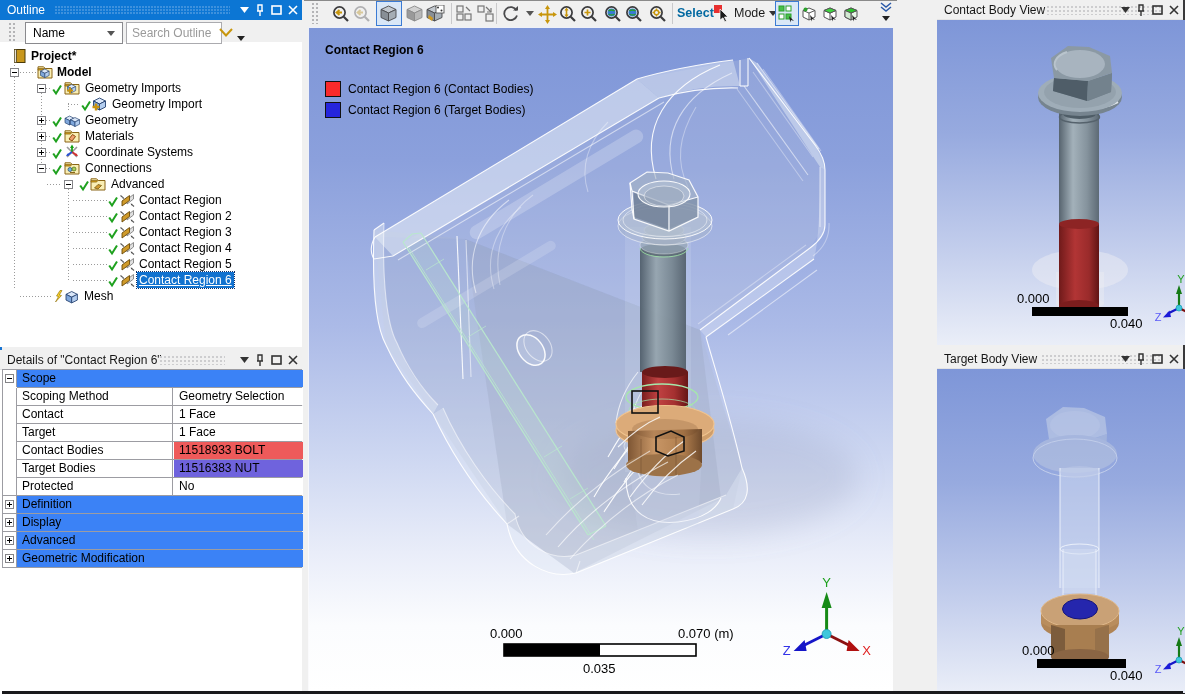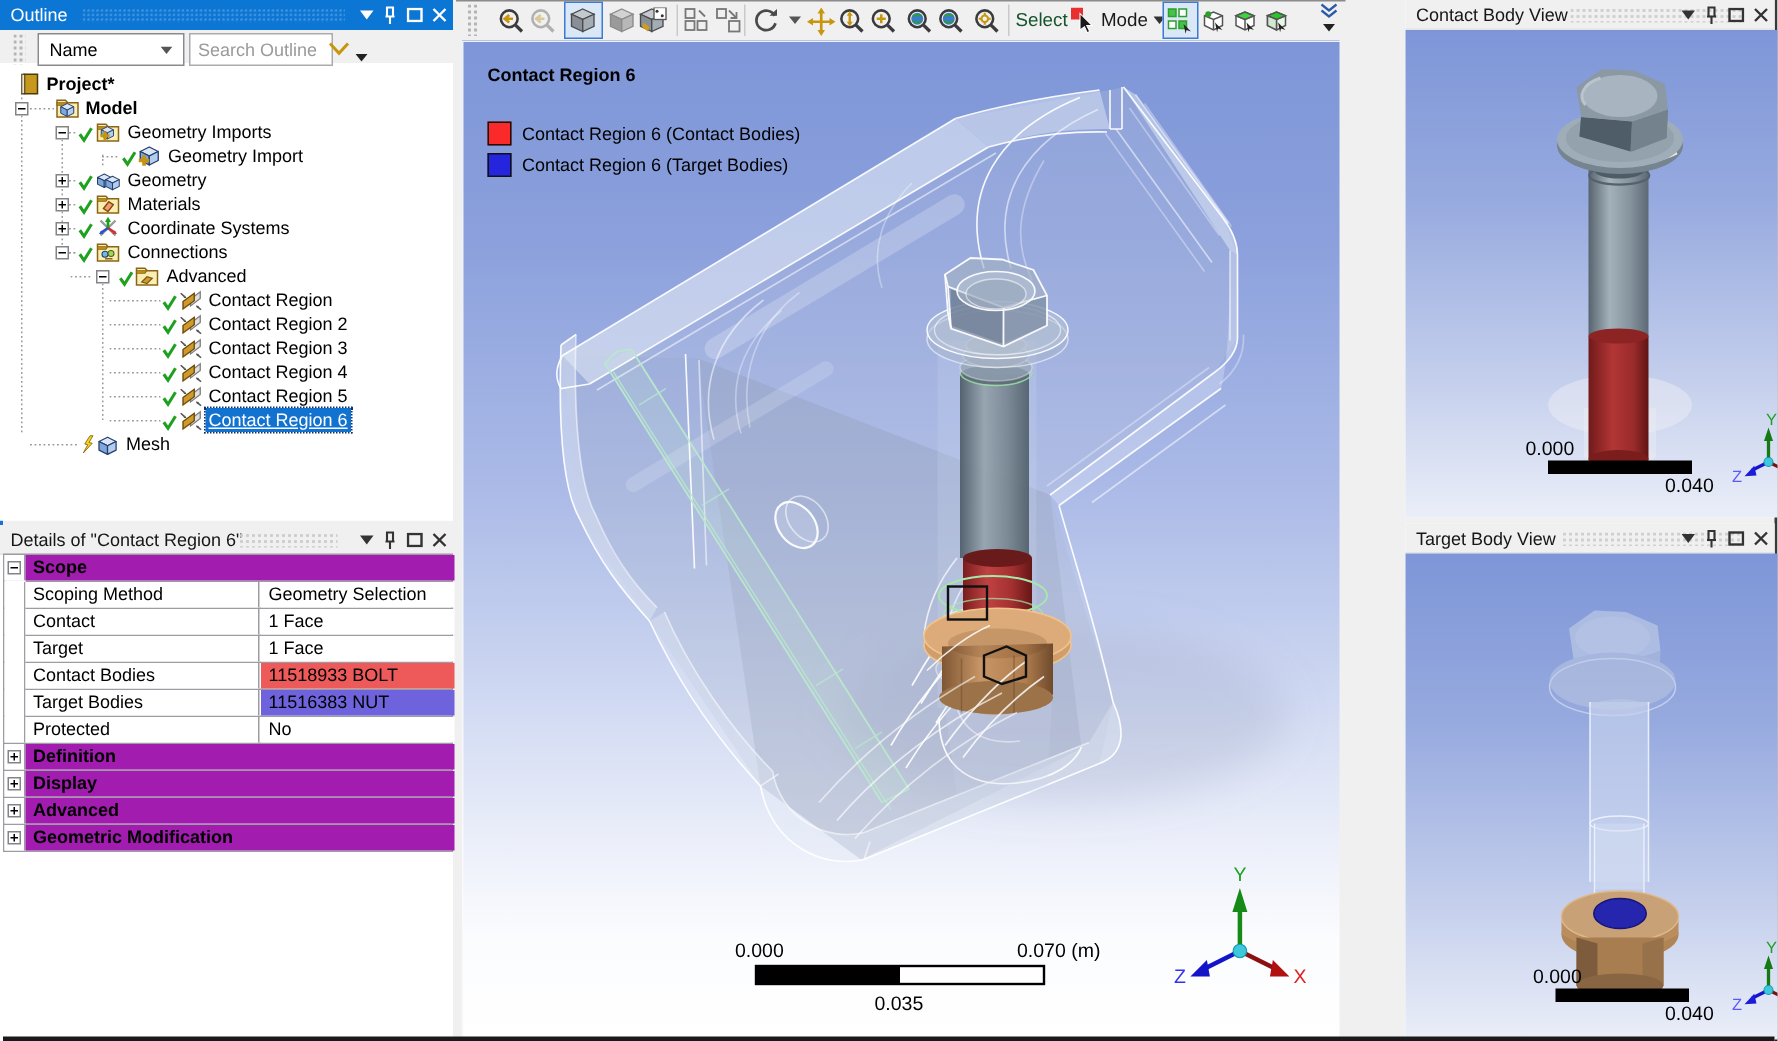--- a/index.html
+++ b/index.html
@@ -24,21 +24,21 @@
 .expander.plus:after{content:"";position:absolute;left:3px;top:1px;width:1px;height:5px;background:#000;}
 .doth{position:absolute;height:1px;background-image:linear-gradient(90deg,#9a9a9a 1px,transparent 1px);background-size:3px 1px;}
 .dotv{position:absolute;width:1px;background-image:linear-gradient(180deg,#9a9a9a 1px,transparent 1px);background-size:1px 3px;}
 .sel{background:#1272cf;color:#fff;text-decoration:underline;outline:1px dotted #10306a;padding:0 2px;}
 #details{position:absolute;left:0px;top:350px;width:302px;height:344px;background:#fff;}
 #dtable{position:absolute;left:2px;top:20px;width:300px;}
 .drow{position:absolute;left:0;width:300px;height:18px;border-bottom:1px solid #9c9ca2;border-left:1px solid #9c9ca2;border-right:1px solid #9c9ca2;}
 .dgut{position:absolute;left:0;top:0;width:14px;height:17px;border-right:1px solid #9c9ca2;background:#fff;}
 .dlab{position:absolute;left:14px;top:0;width:156px;height:17px;line-height:17px;padding-left:5px;background:#fff;border-right:1px solid #9c9ca2;}
 .dval{position:absolute;left:171px;top:0;width:129px;height:17px;line-height:17px;padding-left:5px;background:#fff;}
-.dhead{position:absolute;left:14px;top:0;width:286px;height:17px;line-height:17px;padding-left:5px;background:#a21caf;font-weight:bold;}
+.dhead{position:absolute;left:14px;top:0;width:286px;height:17px;line-height:17px;padding-left:5px;background:#3b82f6;font-weight:normal;}
 
 #ctoolbar{position:absolute;left:304px;top:0;width:593px;height:27px;background:#f0f0f0;}
 #viewport{position:absolute;left:308px;top:27px;width:585px;height:665px;box-shadow:inset 1px 1px 0 rgba(250,250,252,0.9);background:linear-gradient(180deg,#7e96d8 0%,#8ba0dc 20%,#abbae7 45%,#ccd6f1 64%,#e9edf9 79%,#fbfcfe 90%,#ffffff 100%);}
 .vtitle{position:absolute;left:17px;top:16px;font-weight:bold;color:#000;font-size:12px;}
 .legend{position:absolute;left:17px;top:51px;}
 .lrow{display:flex;align-items:center;height:21px;}
 .lsq{width:16px;height:16px;border:1.5px solid #111;margin-right:7px;}
 
 .rpanel{position:absolute;left:937px;width:246px;background:#fff;}
 .rview{position:absolute;left:0;top:20px;width:286px;background:linear-gradient(180deg,#7e96d8 0%,#97aadf 35%,#c2cdec 70%,#eaeef8 100%);}
@@ -496,21 +496,21 @@
       <circle cx="7.5" cy="7.5" r="4" fill="#3a7ad4"></circle>
       <path d="M4.5 6 Q7.5 4 10.5 6 M4.5 9 Q7.5 11 10.5 9" stroke="#2ba02b" stroke-width="1.3" fill="none"></path>
     </svg>
 <svg class="abs" style="left:345px;top:5px;" width="18" height="18">
       <circle cx="7.5" cy="7.5" r="5.6" fill="none" stroke="#3b3b3d" stroke-width="1.7"></circle>
       <path d="M11.7 11.7 L16 16" stroke="#3b3b3d" stroke-width="2.2"></path>
       <circle cx="7.5" cy="7.5" r="2.2" fill="none" stroke="#c8960c" stroke-width="1.4"></circle>
       <path d="M7.5 3.5 v2 M7.5 9.5 v2 M3.5 7.5 h2 M9.5 7.5 h2" stroke="#c8960c" stroke-width="1.4"></path>
     </svg>
 <div class="abs" style="left:368px;top:3px;width:1px;height:21px;background:#c9c9cb;"></div>
-<div class="abs" style="left:373px;top:6px;font-size:12.5px;color:#14532d;">Select</div>
+<div class="abs" style="left:373px;top:6px;font-size:12.5px;color:#0369a1;font-weight:bold;">Select</div>
 <svg class="abs" style="left:410px;top:5px;" width="17" height="17">
       <rect x="0" y="0" width="8" height="8" fill="#e83030"></rect>
       <path d="M6 4 L14 12 L10.5 12 L12.5 16 L10.8 16.8 L9 12.8 L6 15 Z" fill="#1a1a1a" stroke="#fff" stroke-width="0.7"></path>
     </svg>
 <div class="abs" style="left:430px;top:6px;font-size:12.5px;color:#1a1a1a;">Mode</div>
 <svg class="abs" style="left:465px;top:10px;" width="9" height="8">
       <path d="M0 1 L8 1 L4 6 Z" fill="#333"></path>
     </svg>
 <div class="abs" style="left:471px;top:1px;width:24px;height:25px;border:1px solid #3b7bd4;background:#d9e7f7;"></div>
 <svg class="abs" style="left:474px;top:5px;" width="18" height="18">

